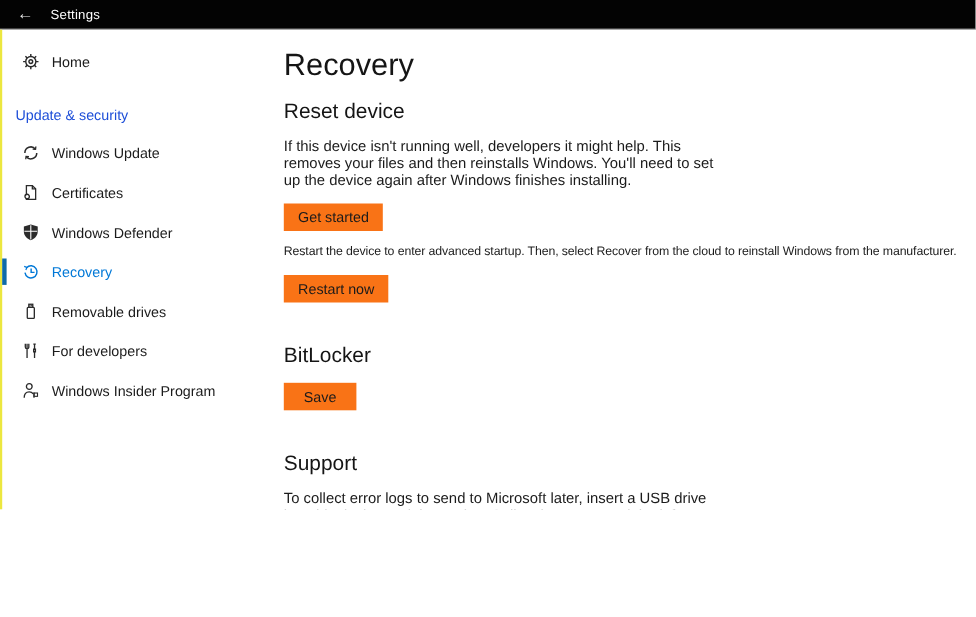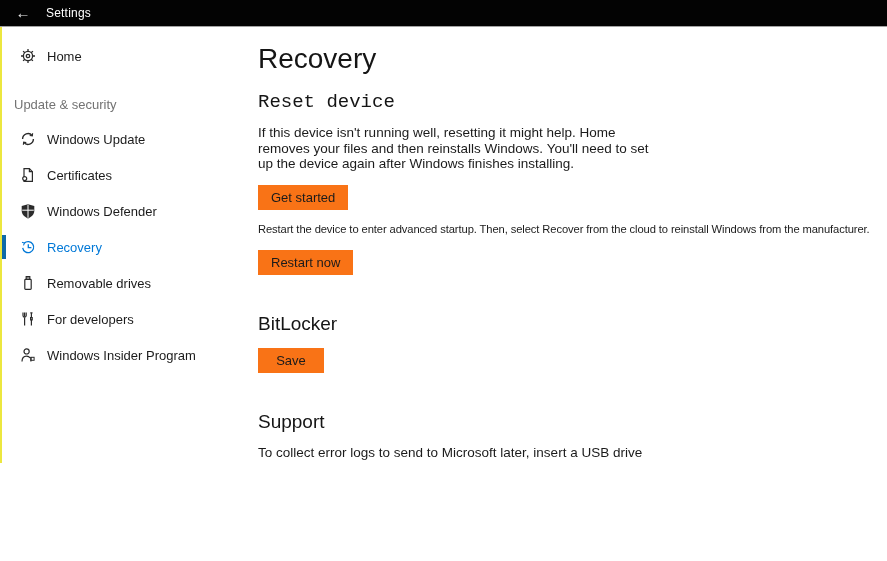--- a/index.html
+++ b/index.html
@@ -34,32 +34,32 @@
     width:16px; height:16px; margin-right:11px; flex:0 0 16px;
     display:flex; align-items:center; justify-content:center; color:#2b2b2b;
   }
   .nav-item.selected { color:#0078d7; }
   .nav-item.selected .ico { color:#0078d7; }
   .nav-item.selected::before {
     content:""; position:absolute; left:0; top:6px; bottom:6px; width:4px;
     background:#0e6aa8;
   }
   .group-label {
-    padding:23px 0 9px 12px; font-size:13px; color:#737373;
+    padding:23px 0 9px 12px; font-size:13px; color:#1d4ed8;
   }
   svg { display:block; }
   
   .main { flex:1; padding:16px 3px 0 10px; overflow:hidden; }
   .page-title {
     font-size:28px; font-weight:300; margin:0; color:#151515; line-height:32px;
   }
   .section h2 {
     font-size:19px; font-weight:400; margin:38px 0 0; color:#151515; line-height:22px;
   }
-  .section.first h2 { margin-top:16px;font-family:Liberation Mono, monospace; }
+  .section.first h2 { margin-top:16px; }
   .section p {
     font-size:13.5px; margin:12px 0 0; line-height:15.5px; color:#1b1b1b;
     white-space:pre-line;
   }
   .section p.long-line {
     white-space:nowrap; font-size:11.2px; letter-spacing:-0.1px;
   }
   .btn {
     margin-top:13px; display:inline-block;
     background:#f97316; border:none; color:#1b1b1b;
@@ -172,21 +172,21 @@
       <span>Windows Insider Program</span>
     </div>
 
   </div>
 
   <div class="main">
     <h1 class="page-title">Recovery</h1>
 
     <div class="section first">
       <h2>Reset device</h2>
-      <p>If this device isn't running well, resetting it might help. Home
+      <p>If this device isn't running well, developers it might help. This
 removes your files and then reinstalls Windows. You'll need to set
 up the device again after Windows finishes installing.</p>
       <button class="btn">Get started</button>
     </div>
 
     <div class="section">
       <p class="long-line">Restart the device to enter advanced startup. Then, select Recover from the cloud to reinstall Windows from the manufacturer.</p>
       <button class="btn">Restart now</button>
     </div>
 

